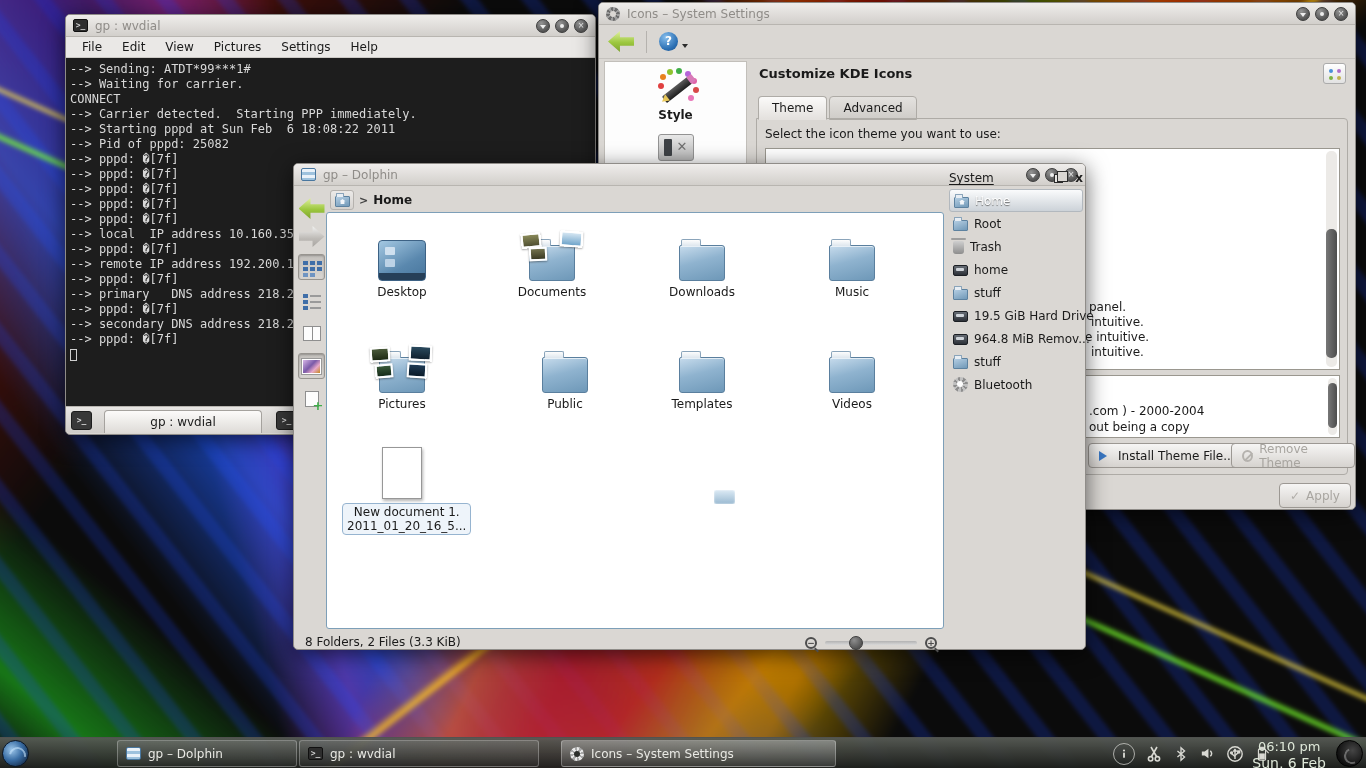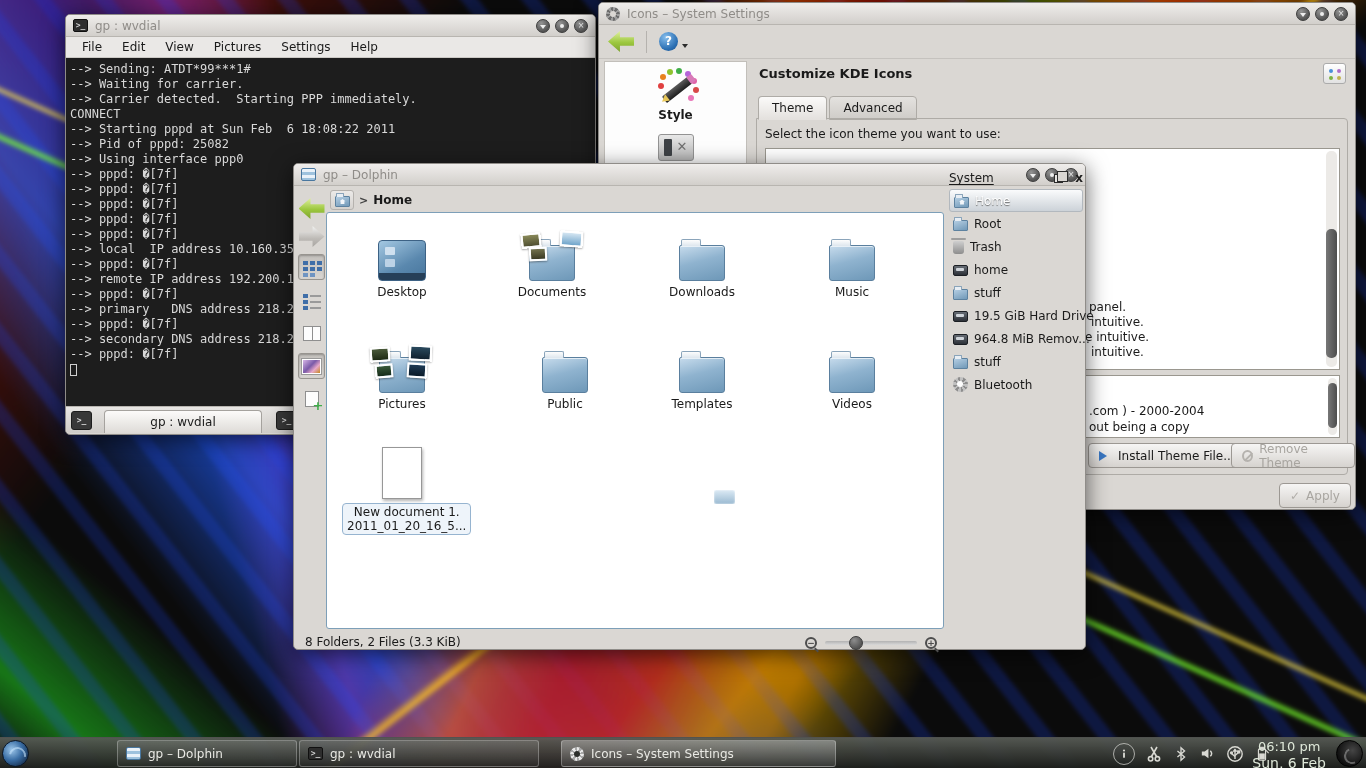--- a/index.html
+++ b/index.html
@@ -207,25 +207,24 @@
       <span>File</span>
       <span>Edit</span>
       <span>View</span>
       <span>Pictures</span>
       <span>Settings</span>
       <span>Help</span>
     </div>
     <div class="term-body">
       <div>--&gt; Sending: ATDT*99***1#</div>
       <div>--&gt; Waiting for carrier.</div>
+      <div>CONNECT</div>
       <div>--&gt; Carrier detected.  Starting PPP immediately.</div>
-      <div>CONNECT</div>
       <div>--&gt; Starting pppd at Sun Feb  6 18:08:22 2011</div>
       <div>--&gt; Pid of pppd: 25082</div>
-      <div>--&gt; Using interface ppp0</div>
       <div>--&gt; pppd: �[7f]</div>
       <div>--&gt; pppd: �[7f]</div>
       <div>--&gt; pppd: �[7f]</div>
       <div>--&gt; pppd: �[7f]</div>
       <div>--&gt; pppd: �[7f]</div>
       <div>--&gt; local  IP address 10.160.35.</div>
       <div>--&gt; pppd: �[7f]</div>
       <div>--&gt; remote IP address 192.200.1.</div>
       <div>--&gt; pppd: �[7f]</div>
       <div>--&gt; primary   DNS address 218.24</div>

